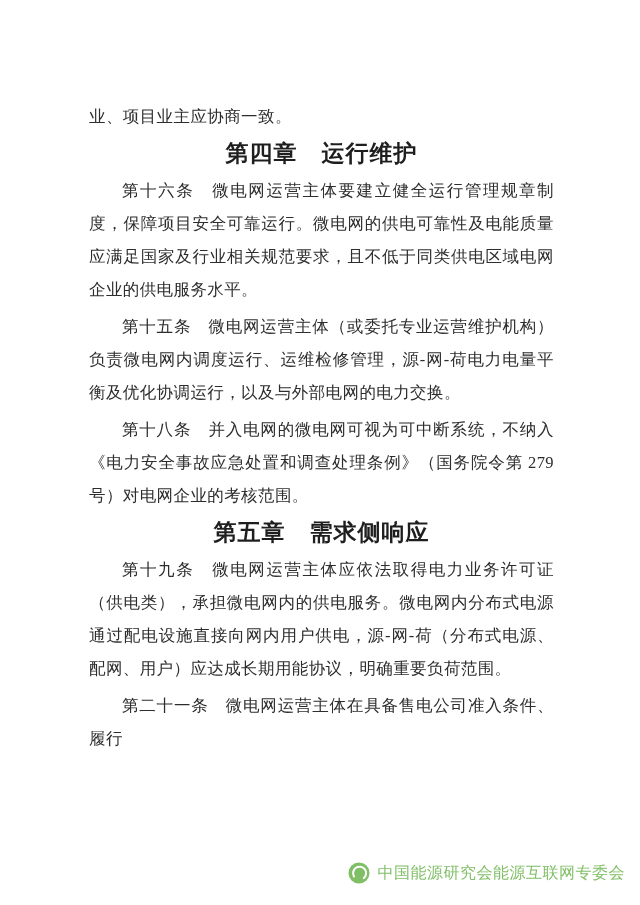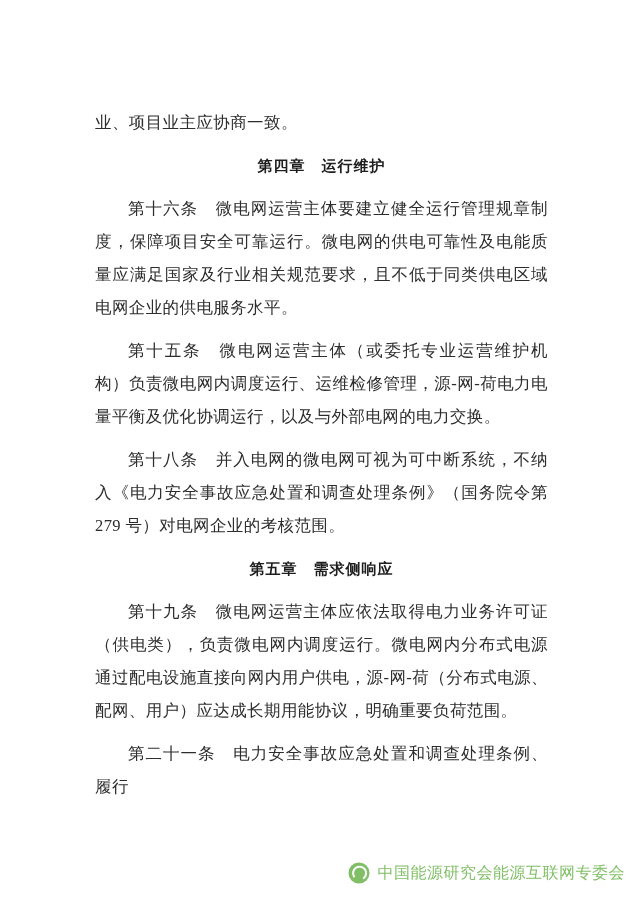--- a/index.html
+++ b/index.html
@@ -9,33 +9,33 @@
     background: #ffffff;
     position: relative;
     overflow: hidden;
     font-family: "Liberation Serif", "DejaVu Serif", serif;
     color: #2d2d2d;
   }
   .page {
     padding: 96px 82px 0 85px;
   }
   .para {
-    margin: 10px;
+    margin: 4px;
     font-size: 16.5px;
     line-height: 33px;
     letter-spacing: 0.4px;
     text-align: justify;
     text-indent: 2em;
     color: #2d2d2d;
   }
   .para.no-indent { text-indent: 0; }
   .chapter {
     margin: 4px 0 2px 0;
     font-family: "Liberation Sans", "DejaVu Sans", sans-serif;
-    font-size: 15px;
+    font-size: 23px;
     font-weight: 700;
     line-height: 33px;
     text-align: center;
     letter-spacing: 1px;
     color: #1e1e1e;
   }
   .footer {
     position: absolute;
     right: 15px;
     bottom: 20px;
@@ -63,24 +63,24 @@
 
   <p class="para">第十六条　微电网运营主体要建立健全运行管理规章制度，保障项目安全可靠运行。微电网的供电可靠性及电能质量应满足国家及行业相关规范要求，且不低于同类供电区域电网企业的供电服务水平。</p>
 
   <p class="para">第十五条　微电网运营主体（或委托专业运营维护机构）负责微电网内调度运行、运维检修管理，源-网-荷电力电量平衡及优化协调运行，以及与外部电网的电力交换。</p>
 
 
   <p class="para">第十八条　并入电网的微电网可视为可中断系统，不纳入《电力安全事故应急处置和调查处理条例》（国务院令第 279 号）对电网企业的考核范围。</p>
 
   <h2 class="chapter">第五章　需求侧响应</h2>
 
-  <p class="para">第十九条　微电网运营主体应依法取得电力业务许可证（供电类），负责微电网内调度运行。微电网内分布式电源通过配电设施直接向网内用户供电，源-网-荷（分布式电源、配网、用户）应达成长期用能协议，明确重要负荷范围。</p>
+  <p class="para">第十九条　微电网运营主体应依法取得电力业务许可证（供电类），承担微电网内的供电服务。微电网内分布式电源通过配电设施直接向网内用户供电，源-网-荷（分布式电源、配网、用户）应达成长期用能协议，明确重要负荷范围。</p>
 
 
-  <p class="para">第二十一条　电力安全事故应急处置和调查处理条例、履行</p>
+  <p class="para">第二十一条　微电网运营主体在具备售电公司准入条件、履行</p>
 
 </div>
 
 <div class="footer" style="color: rgb(128, 191, 102);">
   <span class="logo">
     <svg width="24" height="24" viewBox="0 0 24 24" xmlns="http://www.w3.org/2000/svg">
       <circle cx="12" cy="12" r="10.5" fill="currentColor"></circle>
       <path d="M7 15.5a6.5 6.5 0 1 1 9.8 1.6" fill="none" stroke="#ffffff" stroke-width="2" stroke-linecap="round"></path>
     </svg>
   </span>

